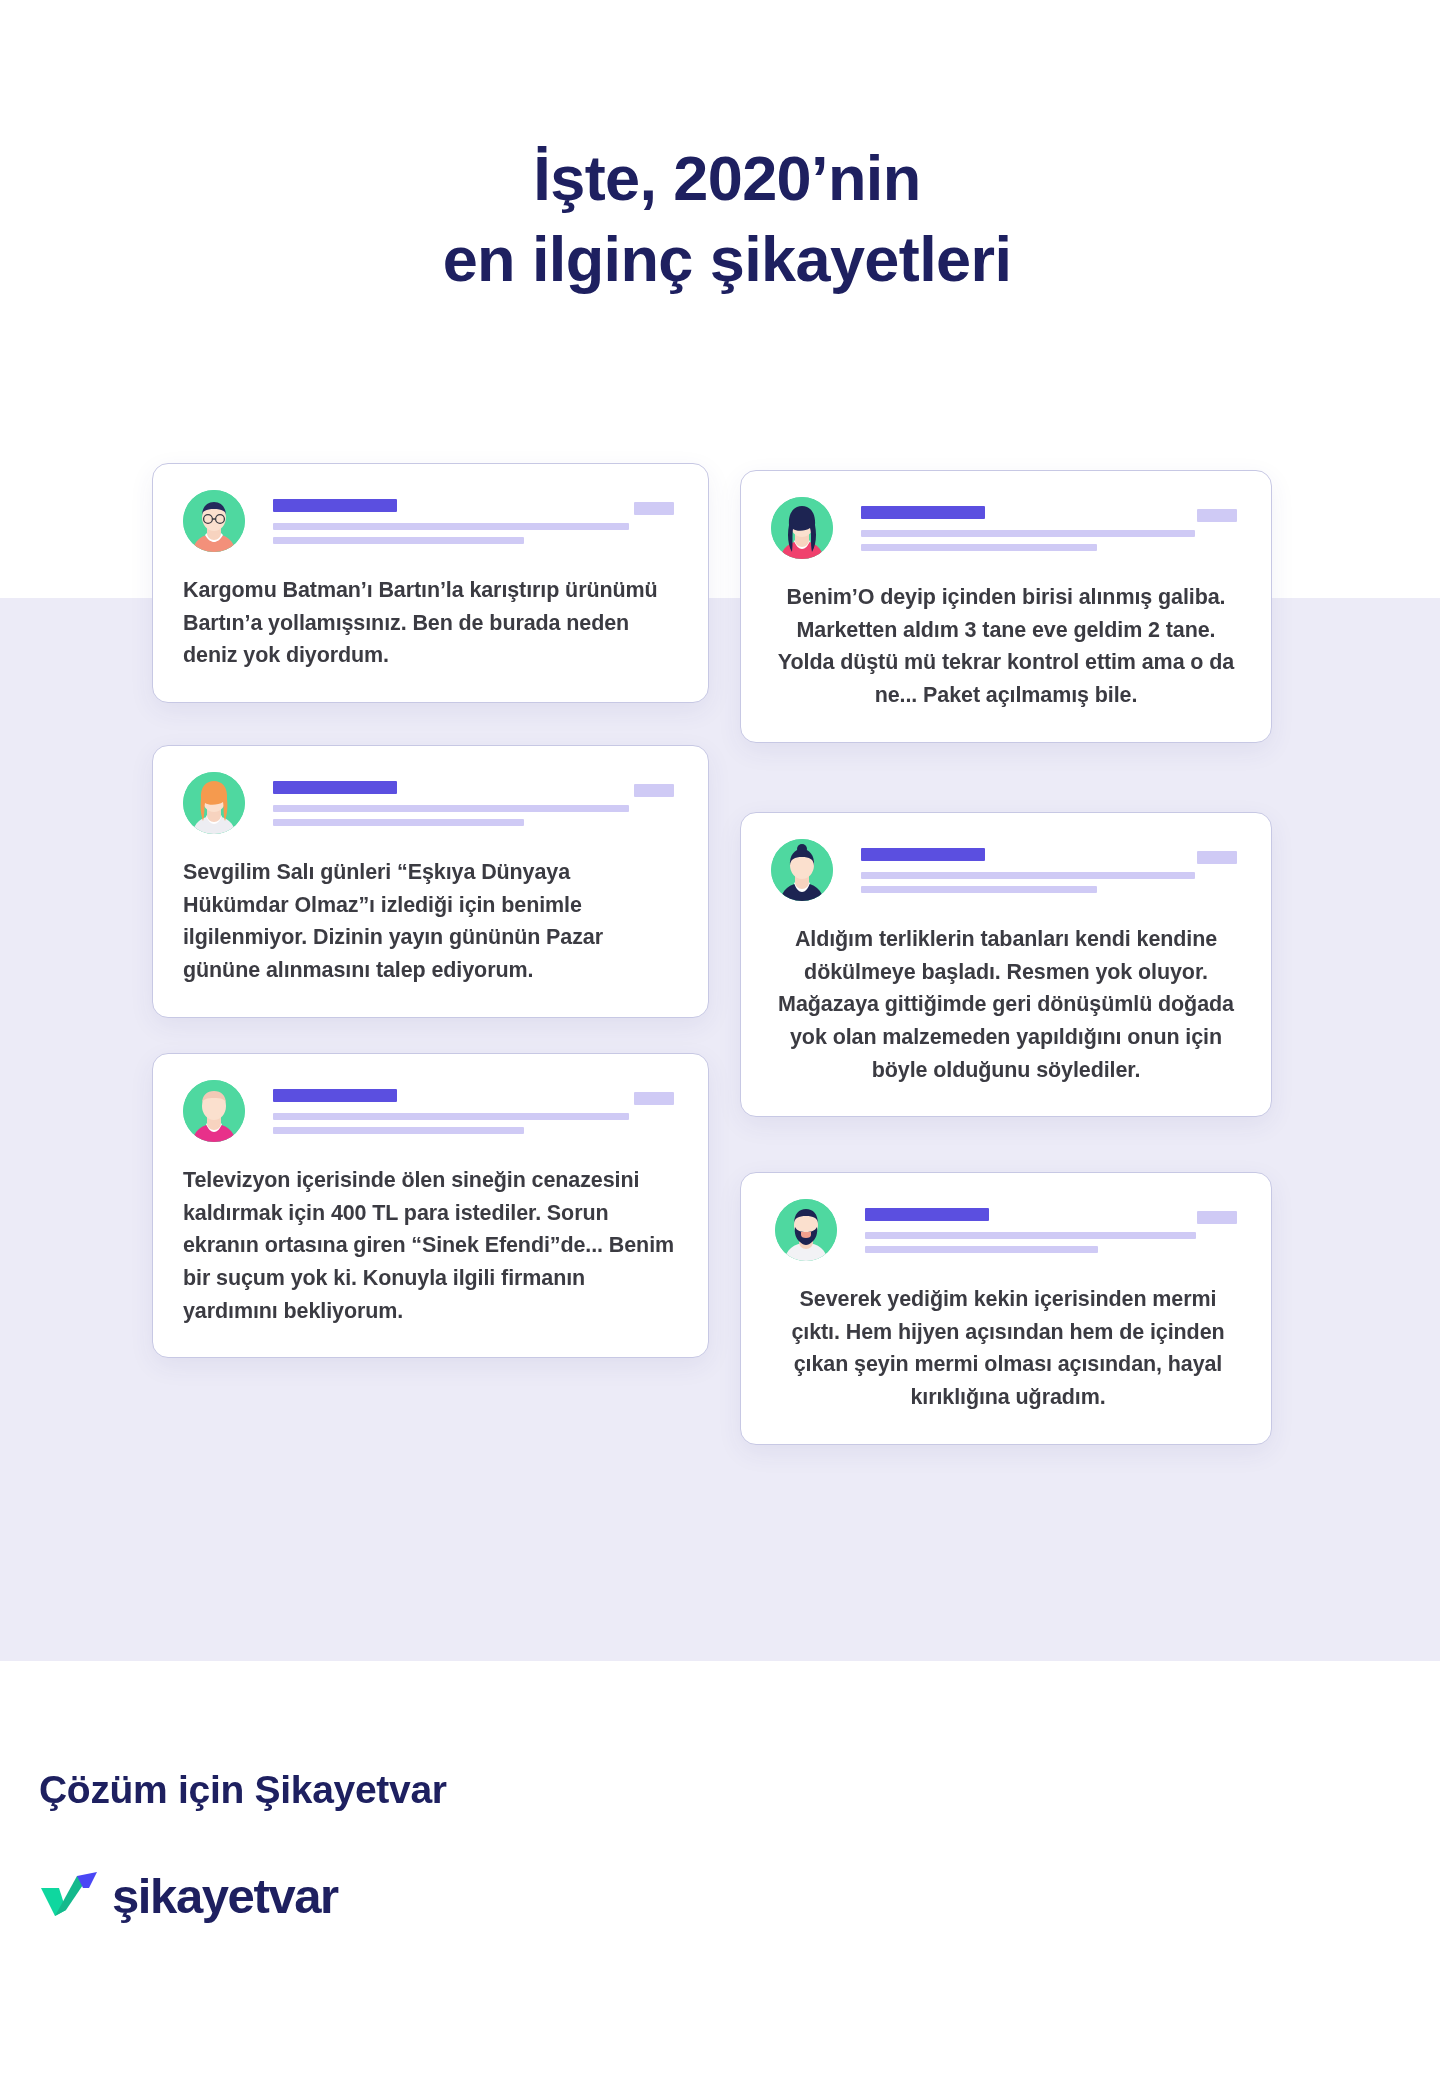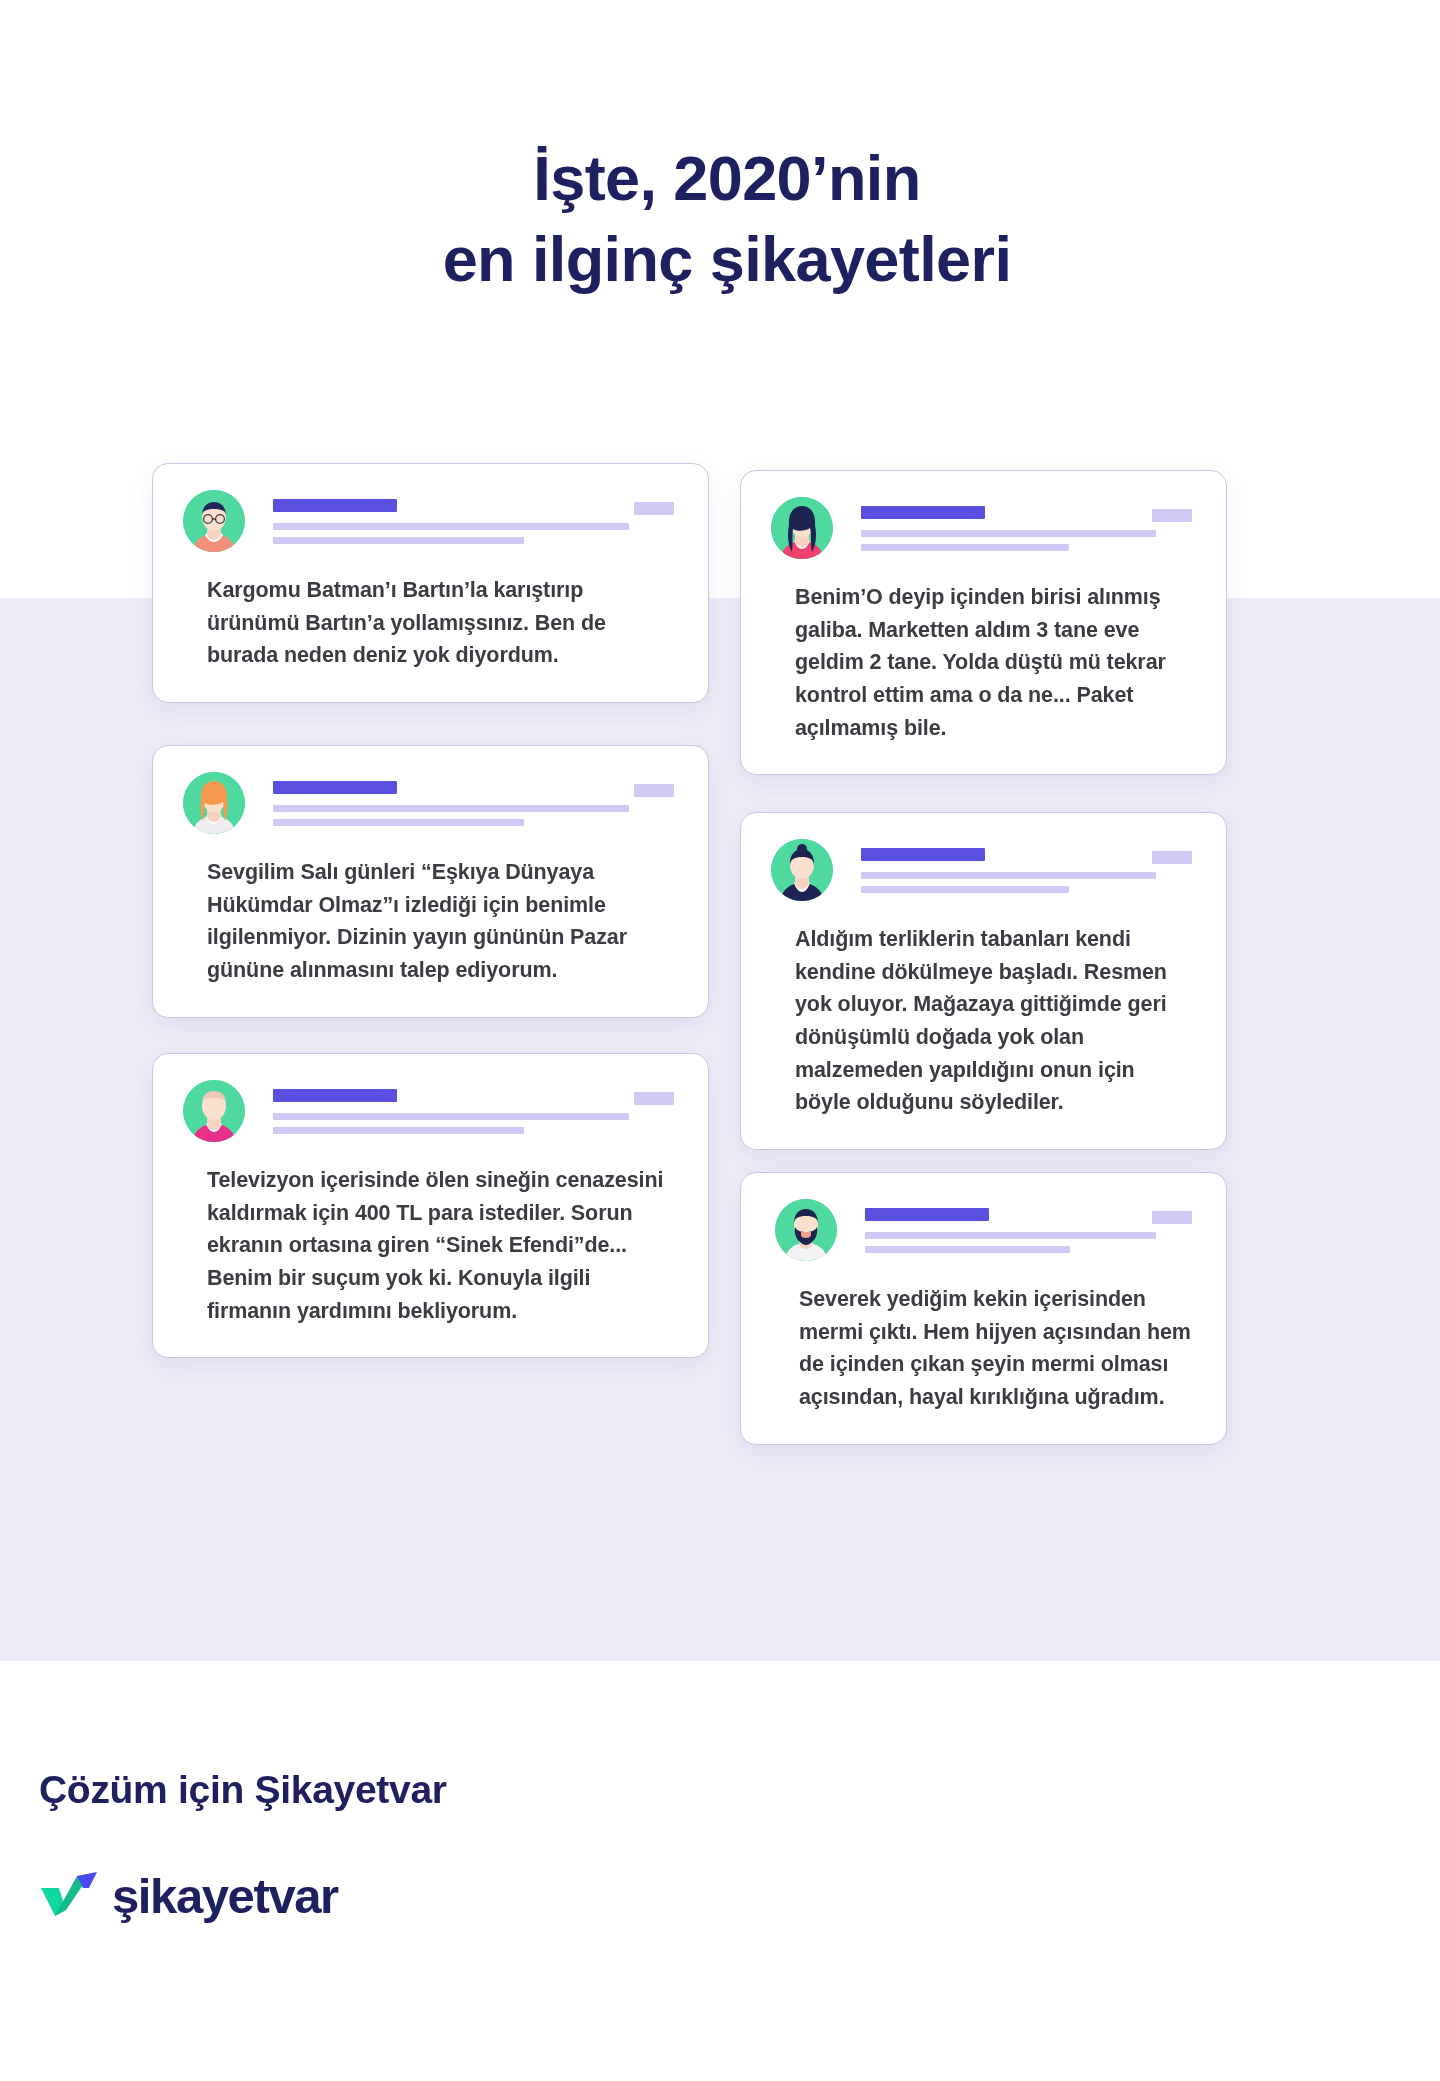--- a/index.html
+++ b/index.html
@@ -69,21 +69,21 @@
   .card {
     position: absolute;
     background: #ffffff;
     border: 1px solid #c7c8e4;
     border-radius: 16px;
     box-shadow: 0 8px 26px rgba(60,60,130,0.07);
     box-sizing: border-box;
     padding: 26px 30px 30px 30px;
   }
   .col-left  { left: 152px; width: 557px; }
-  .col-right { left: 740px; width: 487px; }
+  .col-right { left: 740px; width: 532px; text-align: center; }
 
   .card-head {
     display: flex;
     align-items: flex-start;
     height: 66px;
     margin-bottom: 18px;
     position: relative;
   }
   .avatar {
     width: 62px;
@@ -126,21 +126,20 @@
     background: #cfcaf5;
     border-radius: 1px;
   }
 
   .card-text {
     font-size: 21.5px;
     line-height: 1.52;
     font-weight: bold;
     color: #3b3b42;
     letter-spacing: -0.1px;
-    margin-left: 24px;
   }
 
   
   #footer {
     position: absolute;
     left: 0; top: 1768px;
     width: 1160px;
     z-index: 5;
     text-align: left;
     margin-left: 39px;

